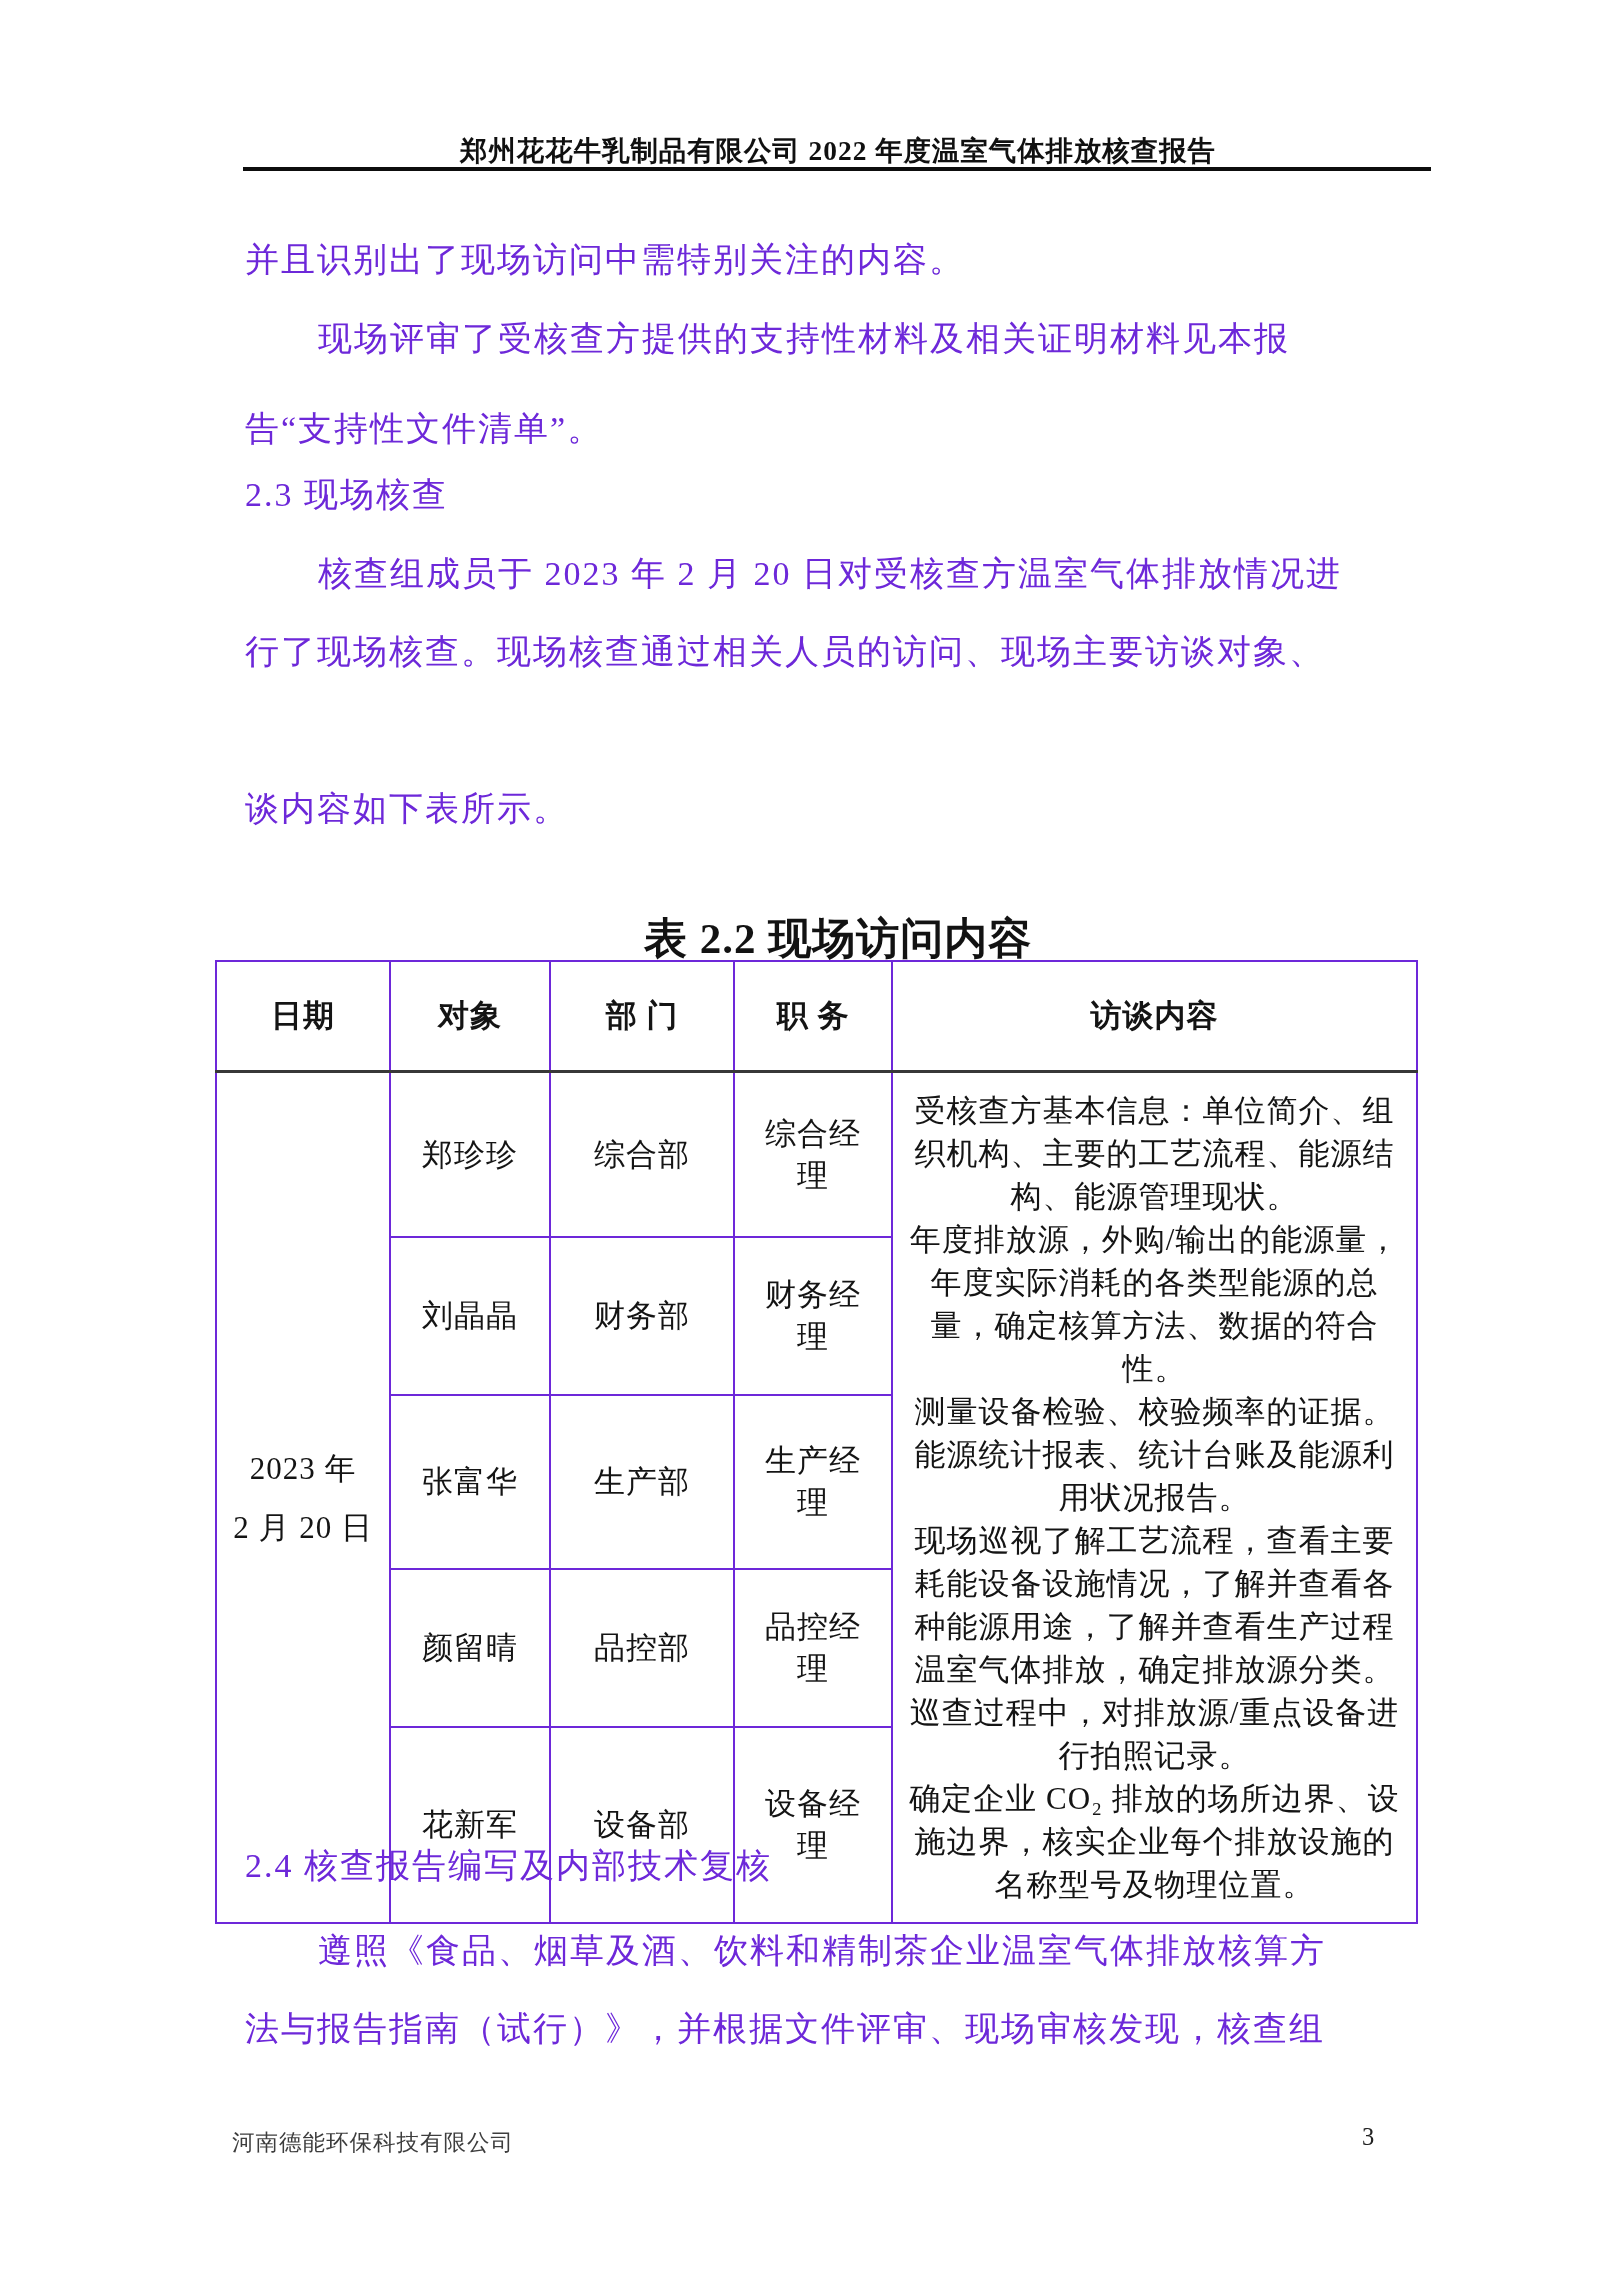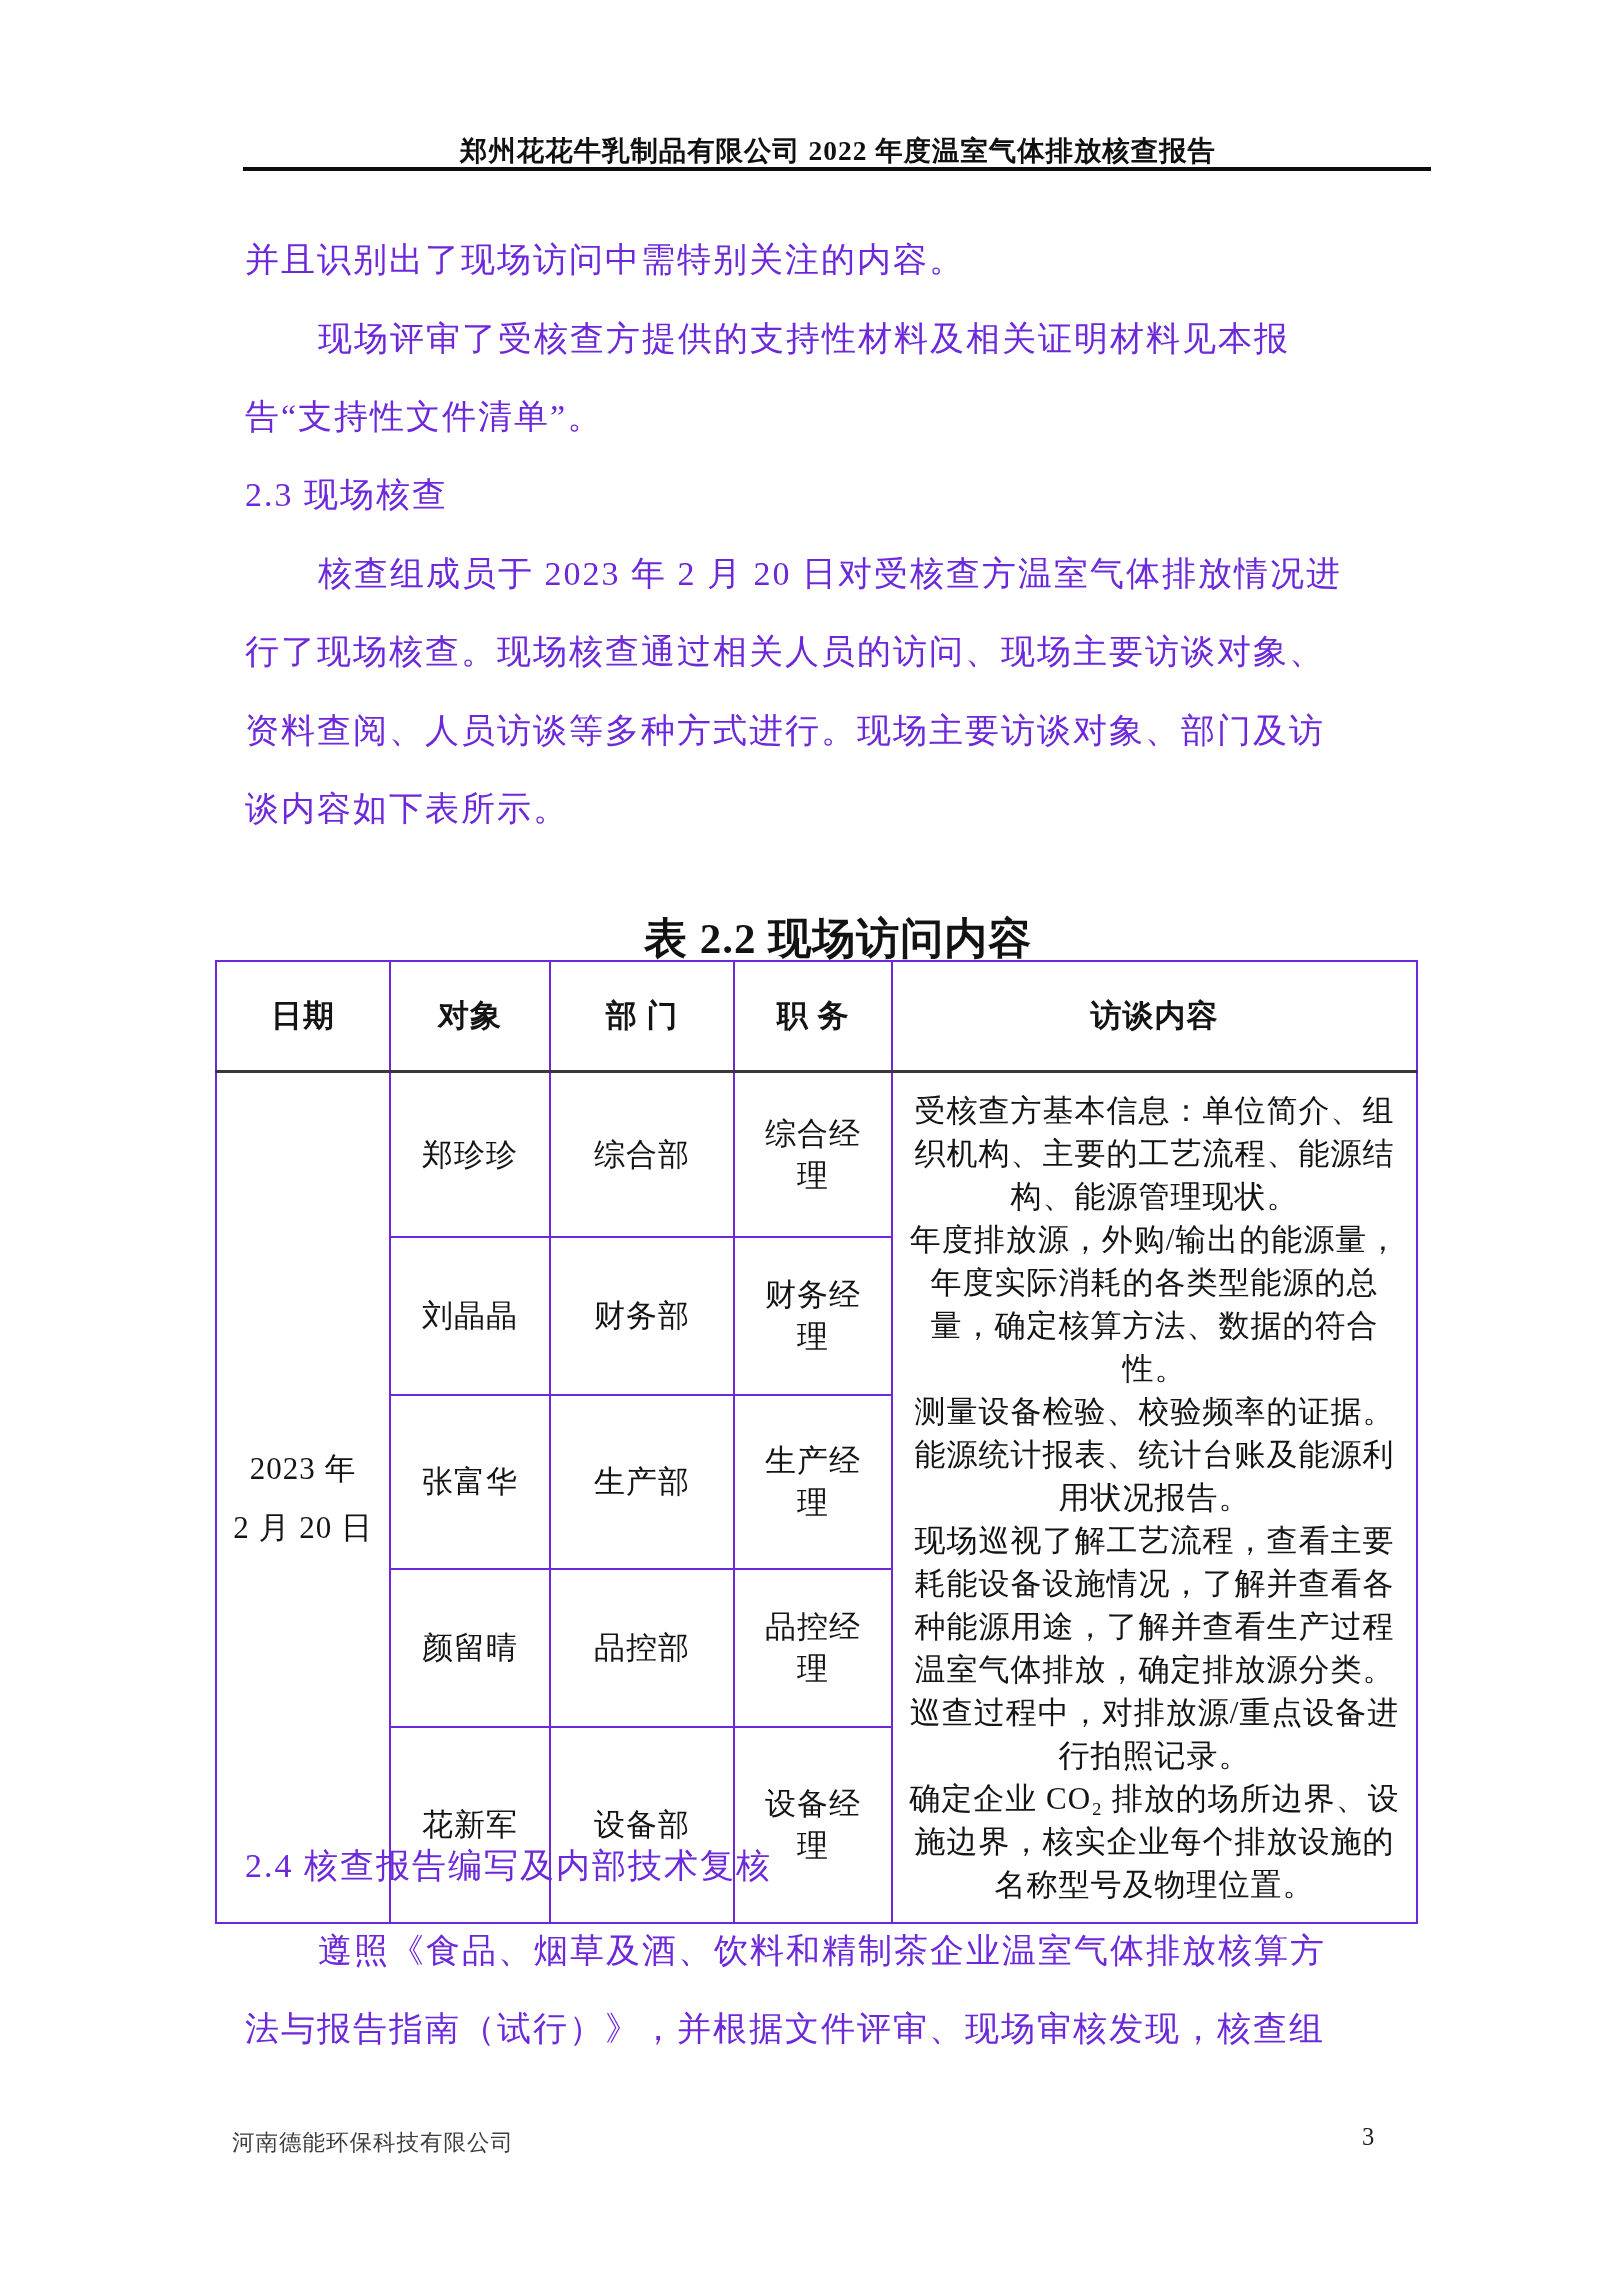--- a/index.html
+++ b/index.html
@@ -77,27 +77,26 @@
 <body>
 
 <div class="page">
 
   <div class="running-header">郑州花花牛乳制品有限公司 2022 年度温室气体排放核查报告</div>
   <div class="header-rule"></div>
 
   <div class="bodyline" style="top:238px;">并且识别出了现场访问中需特别关注的内容。</div>
 
   <div class="bodyline indent" style="top:317px;text-align:right;">现场评审了受核查方提供的支持性材料及相关证明材料见本报</div>
-  <div class="bodyline" style="top:395px;">告“支持性文件清单”。</div>
+  <div class="bodyline" style="top:407px;">告“支持性文件清单”。</div>
 
   <div class="bodyline heading" style="top:473px;">2.3 现场核查</div>
 
   <div class="bodyline indent" style="top:552px;">核查组成员于 2023 年 2 月 20 日对受核查方温室气体排放情况进</div>
   <div class="bodyline" style="top:630px;">行了现场核查。现场核查通过相关人员的访问、现场主要访谈对象、</div>
-  <div class="bodyline" style="top:709px;">资料查阅、人员访谈等多种方式进行。现场主要访谈对象、部门及访</div>
   <div class="bodyline" style="top:787px;">谈内容如下表所示。</div>
 
   <div class="caption" style="top:910px;">表 2.2 现场访问内容</div>
 
   <table class="visit">
     <colgroup>
       <col style="width:174px">
       <col style="width:160px">
       <col style="width:184px">
       <col style="width:158px">

